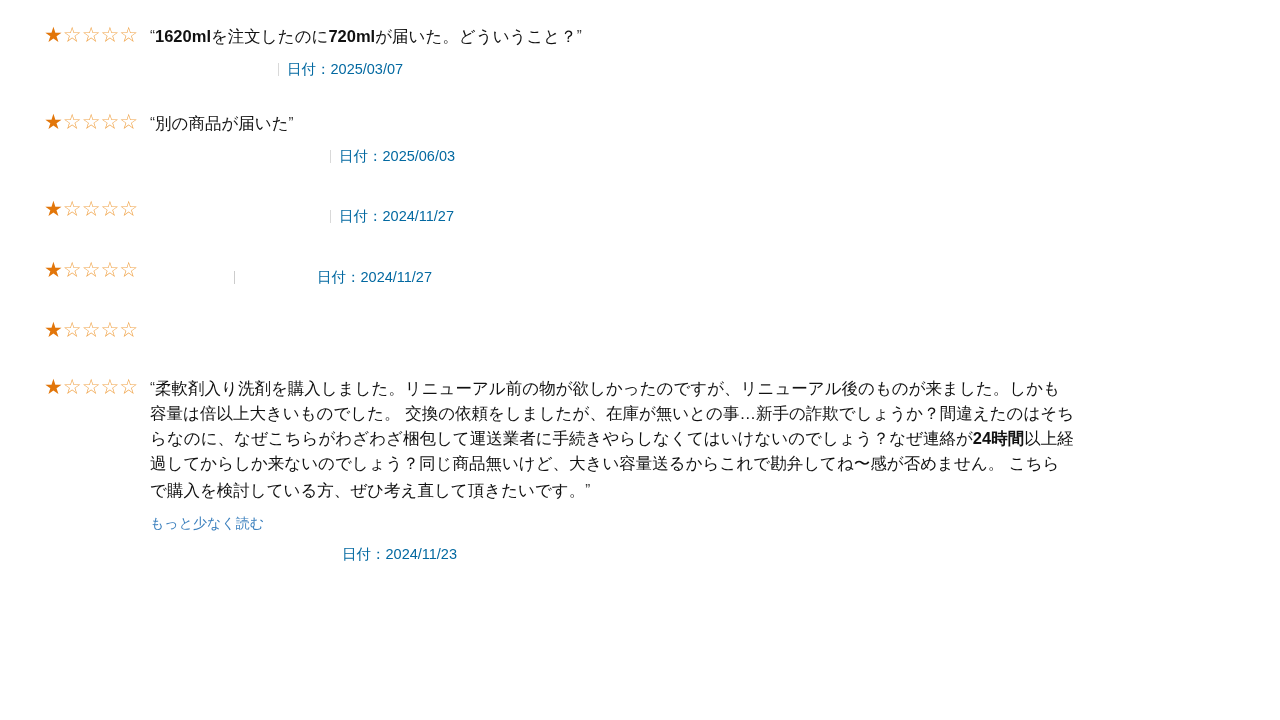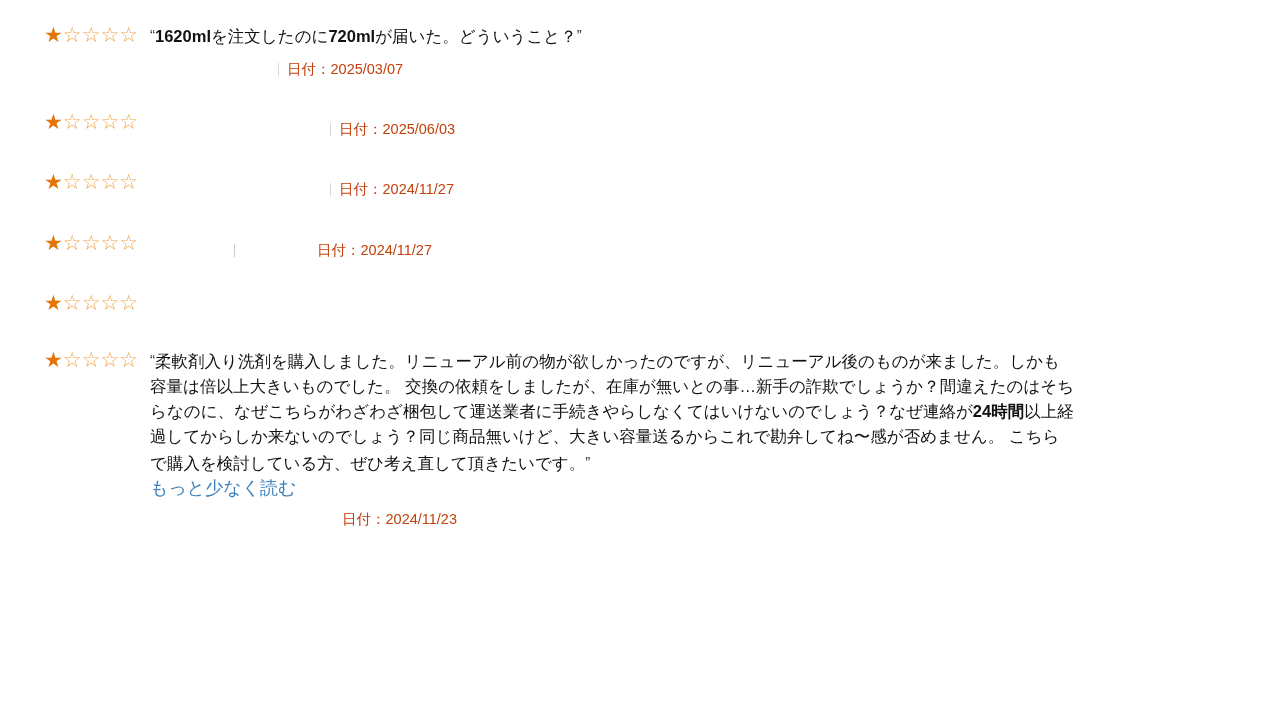--- a/index.html
+++ b/index.html
@@ -47,34 +47,34 @@
   }
   .quote .qm {
     color: #333333;
     font-size: 15px;
     vertical-align: 2px;
   }
   .quote b {
     font-weight: 700;
   }
   .readless {
-    font-size: 18px;
+    font-size: 14px;
     color: #3a7fbd;
     line-height: 22px;
-    margin-top: 1px;
+    margin-top: 9px;
     cursor: pointer;
   }
   .datewrap {
     display: flex;
     align-items: center;
     margin-top: 10px;
   }
   .date {
     font-size: 14.5px;
-    color: #c2410c;
+    color: #0369a1;
     line-height: 20px;
   }
   .spacer-bar {
     display: inline-block;
     height: 13px;
     border-left: 1px solid #d9d9d9;
     margin-right: 8px;
   }
   
   .d1 { margin-left: 128px; }
@@ -102,20 +102,21 @@
       <div class="datewrap">
         <span class="spacer-bar d1"></span>
         <span class="date">日付：2025/03/07</span>
       </div>
     </div>
   </div>
 
   <div class="review r2">
     <div class="stars"><span class="star-filled">★</span><span class="star-empty">☆☆☆☆</span></div>
     <div class="body">
+      <div class="quote"><span class="qm">“</span><span>別の商品が届いた</span><span class="qm">”</span></div>
       <div class="datewrap">
         <span class="spacer-bar d2"></span>
         <span class="date">日付：2025/06/03</span>
       </div>
     </div>
   </div>
 
   <div class="review r3">
     <div class="stars"><span class="star-filled">★</span><span class="star-empty">☆☆☆☆</span></div>
     <div class="body">

